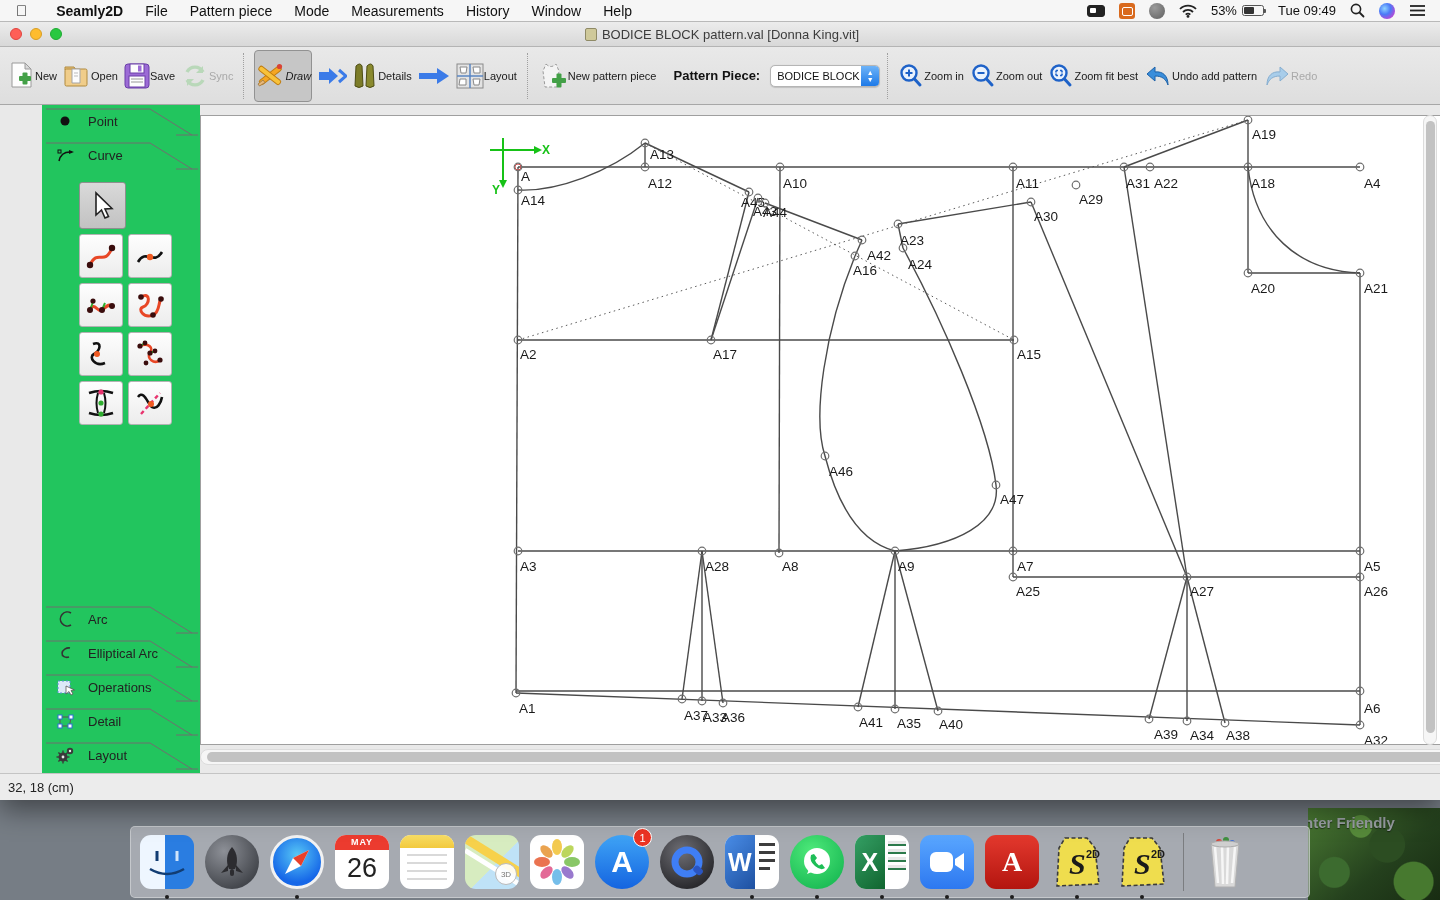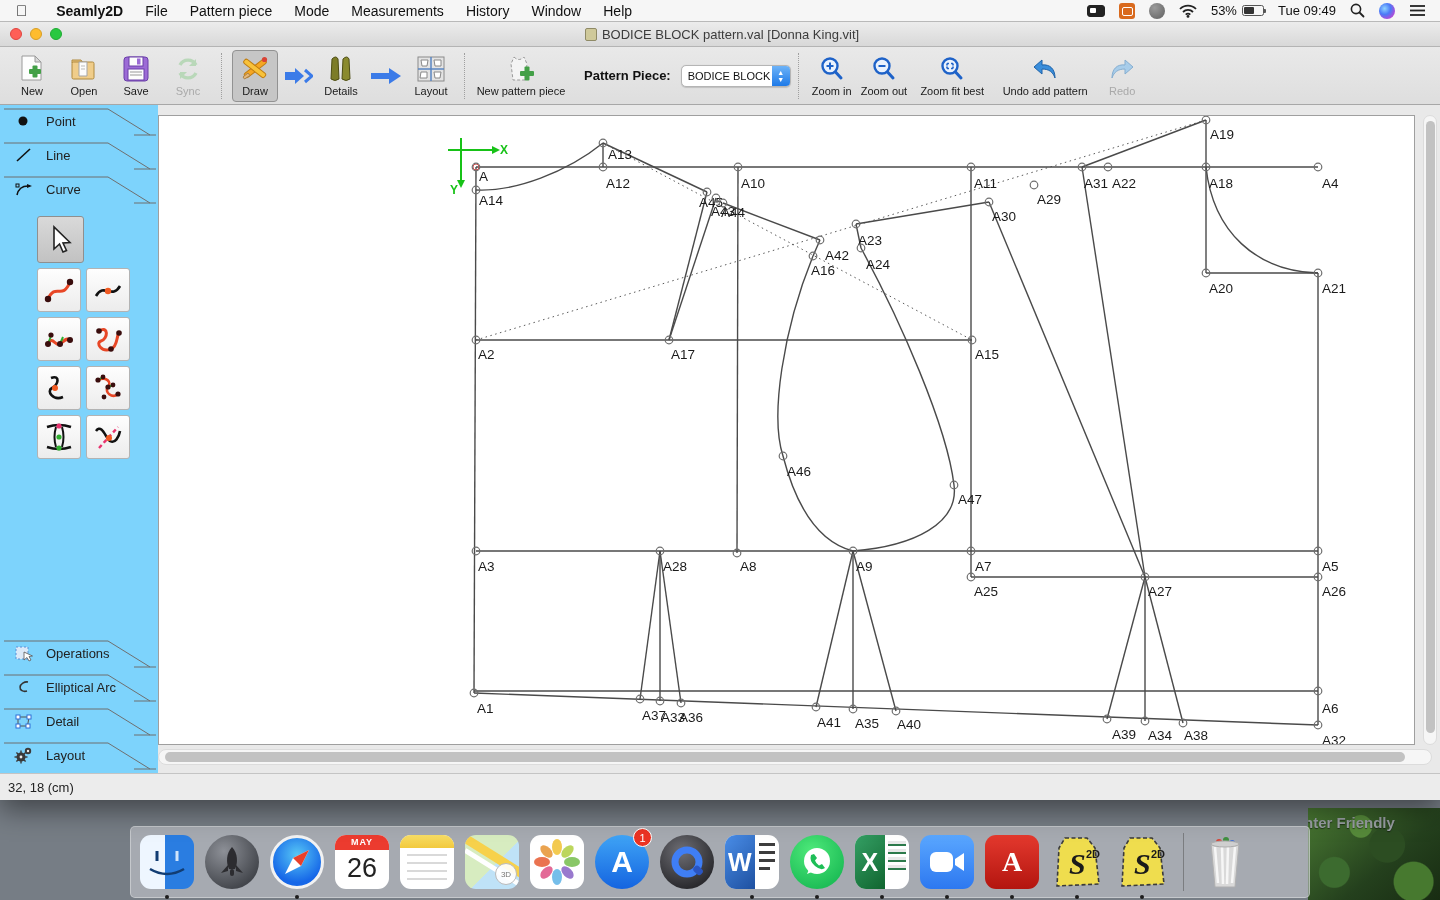--- a/index.html
+++ b/index.html
@@ -30,35 +30,35 @@
   .tlights{display:flex;gap:8px;margin-left:10px;}
   .tl{width:12px;height:12px;border-radius:50%;}
   .tl.red{background:#ff5f57;border:.5px solid #e0443e;}
   .tl.yellow{background:#febc2e;border:.5px solid #d89e24;}
   .tl.green{background:#28c840;border:.5px solid #1eab32;}
   .wtitle{position:absolute;left:4px;right:0;text-align:center;font-size:13px;color:#3c3c3c;}
   .wtitle .doc-ico{display:inline-block;width:12px;height:13px;background:#cfc99a;border:1px solid #8f8a66;border-radius:2px;margin-right:5px;vertical-align:-2px;}
 
   
   .toolbar{height:58px;background:linear-gradient(#e9e9e9,#dedede);border-bottom:1px solid #a7a7a7;display:flex;align-items:center;padding:0 6px;}
-  .tbtn{display:flex;flex-direction:column;align-items:center;justify-content:center;min-width:46px;height:52px;margin:0 3px;border-radius:4px;font-size:11px;color:#1a1a1a;}
+  .tbtn{display:flex;flex-direction:row;align-items:center;justify-content:center;min-width:46px;height:52px;margin:0 3px;border-radius:4px;font-size:11px;color:#1a1a1a;}
   .tbtn .ico{height:30px;display:flex;align-items:center;justify-content:center;}
   .tbtn .lbl{margin-top:1px;white-space:nowrap;}
   .tbtn.disabled .lbl{color:#a9a9a9;}
-  .tbtn.selected{background:#c6c6c6;border:1px solid #929292;}
+  .tbtn.selected{background:#c6c6c6;border:1px solid #929292;font-style:italic;}
   .tsep{width:1px;height:46px;border-left:1px dotted #9f9f9f;margin:0 7px;}
   .mode-arrow{display:flex;align-items:center;margin:0 2px;}
   .pp-label{font-size:13px;font-weight:bold;color:#111;margin:0 10px 0 14px;}
   .pp-select{display:flex;align-items:stretch;width:110px;height:22px;background:#fff;border:1px solid #b5b5b5;border-radius:5px;overflow:hidden;box-shadow:0 .5px 1px rgba(0,0,0,.15);}
   .pp-select .val{flex:1;font-size:11px;line-height:20px;padding-left:6px;white-space:nowrap;overflow:hidden;color:#111;}
   .pp-select .stepper{width:18px;background:linear-gradient(#6db3f8,#1e7ae8);display:flex;flex-direction:column;align-items:center;justify-content:center;color:#fff;font-size:7px;line-height:7px;}
 
   
   .mainrow{position:relative;height:668px;display:flex;background:#e9e9e9;}
-  .sidebar{width:158px;height:668px;background:#7dd3fc;position:relative;flex:none;}
+  .sidebar{width:158px;height:668px;background:#22c55e;position:relative;flex:none;margin-left:42px;}
   .sbsection{position:relative;height:34px;}
   .sbsection svg.tabline{position:absolute;left:0;top:0;}
   .sbsection .sbrow{position:absolute;left:14px;top:7px;display:flex;align-items:center;gap:10px;font-size:13px;color:#222;}
   .toolbox{padding:9px 0 0 37px;}
   .selbtn{width:47px;height:47px;border:1px solid #8f8f8f;border-radius:3px;background:linear-gradient(#d9d9d9,#c2c2c2);display:flex;align-items:center;justify-content:center;margin-bottom:5px;}
   .toolgrid{display:grid;grid-template-columns:44px 44px;grid-gap:5px;}
   .toolbtn{width:44px;height:44px;border:1px solid #b3b3b3;border-radius:3px;background:linear-gradient(#fefefe,#ececec);display:flex;align-items:center;justify-content:center;}
   .sb-bottom{position:absolute;bottom:0;left:0;width:158px;}
 
   .canvas-wrap{position:relative;flex:1;height:668px;background:#e9e9e9;}
@@ -367,31 +367,20 @@
               </svg>
               <span>Point</span>
             </span>
         </div>
         <div class="sbsection">
           <svg class="tabline" width="158" height="34">
               <path d="M4,4 H108 M108,4 L150,30 M134,30 H156" fill="none" stroke="#6f6f6f"></path>
             </svg>
           <span class="sbrow">
               <svg width="22" height="18">
-                <line x1="3" y1="15" x2="16" y2="3" stroke="#111" stroke-width="1.6"></line>
-              </svg>
-              <span>Line</span>
-            </span>
-        </div>
-        <div class="sbsection">
-          <svg class="tabline" width="158" height="34">
-              <path d="M4,4 H108 M108,4 L150,30 M134,30 H156" fill="none" stroke="#6f6f6f"></path>
-            </svg>
-          <span class="sbrow">
-              <svg width="22" height="18">
                 <path d="M3,15 Q5,5 16,6" fill="none" stroke="#111" stroke-width="1.5"></path>
                 <rect x="2" y="4" width="3" height="3" fill="none" stroke="#111"></rect>
                 <path d="M13,4 l5,2 -5,2 z" fill="#111"></path>
               </svg>
               <span>Curve</span>
             </span>
         </div>
 
         <div class="toolbox">
           <div class="selbtn">
@@ -471,35 +460,46 @@
           </div>
         </div>
 
         <div class="sb-bottom">
           <div class="sbsection">
             <svg class="tabline" width="158" height="34">
                 <path d="M4,4 H108 M108,4 L150,30 M134,30 H156" fill="none" stroke="#6f6f6f"></path>
               </svg>
             <span class="sbrow">
                 <svg width="22" height="18">
-                  <rect x="2" y="3" width="12" height="12" fill="#dce9f8" stroke="#5b8fd6" stroke-dasharray="2,2"></rect>
-                  <path d="M10,8 l0,8 3,-2.5 2,3.5 2,-1 -2,-3.5 3.5,-0.5 z" fill="#fff" stroke="#555" stroke-width="0.8"></path>
-                </svg>
-                <span>Operations</span>
+                  <path d="M15,3 A7,7 0 1 0 15,15" fill="none" stroke="#333" stroke-width="1.6"></path>
+                </svg>
+                <span>Arc</span>
               </span>
           </div>
           <div class="sbsection">
             <svg class="tabline" width="158" height="34">
                 <path d="M4,4 H108 M108,4 L150,30 M134,30 H156" fill="none" stroke="#6f6f6f"></path>
               </svg>
             <span class="sbrow">
                 <svg width="22" height="18">
                   <path d="M14,4 A6,4.5 -20 1 0 13,13" fill="none" stroke="#333" stroke-width="1.6"></path>
                 </svg>
                 <span>Elliptical Arc</span>
+              </span>
+          </div>
+          <div class="sbsection">
+            <svg class="tabline" width="158" height="34">
+                <path d="M4,4 H108 M108,4 L150,30 M134,30 H156" fill="none" stroke="#6f6f6f"></path>
+              </svg>
+            <span class="sbrow">
+                <svg width="22" height="18">
+                  <rect x="2" y="3" width="12" height="12" fill="#dce9f8" stroke="#5b8fd6" stroke-dasharray="2,2"></rect>
+                  <path d="M10,8 l0,8 3,-2.5 2,3.5 2,-1 -2,-3.5 3.5,-0.5 z" fill="#fff" stroke="#555" stroke-width="0.8"></path>
+                </svg>
+                <span>Operations</span>
               </span>
           </div>
           <div class="sbsection">
             <svg class="tabline" width="158" height="34">
                 <path d="M4,4 H108 M108,4 L150,30 M134,30 H156" fill="none" stroke="#6f6f6f"></path>
               </svg>
             <span class="sbrow">
                 <svg width="22" height="18">
                   <path d="M4,5 h11 l-1.5,9 h-9.5 z" fill="none" stroke="#555"></path>
                   <rect x="2" y="3" width="4" height="4" fill="#fff" stroke="#2f6fd6"></rect>

